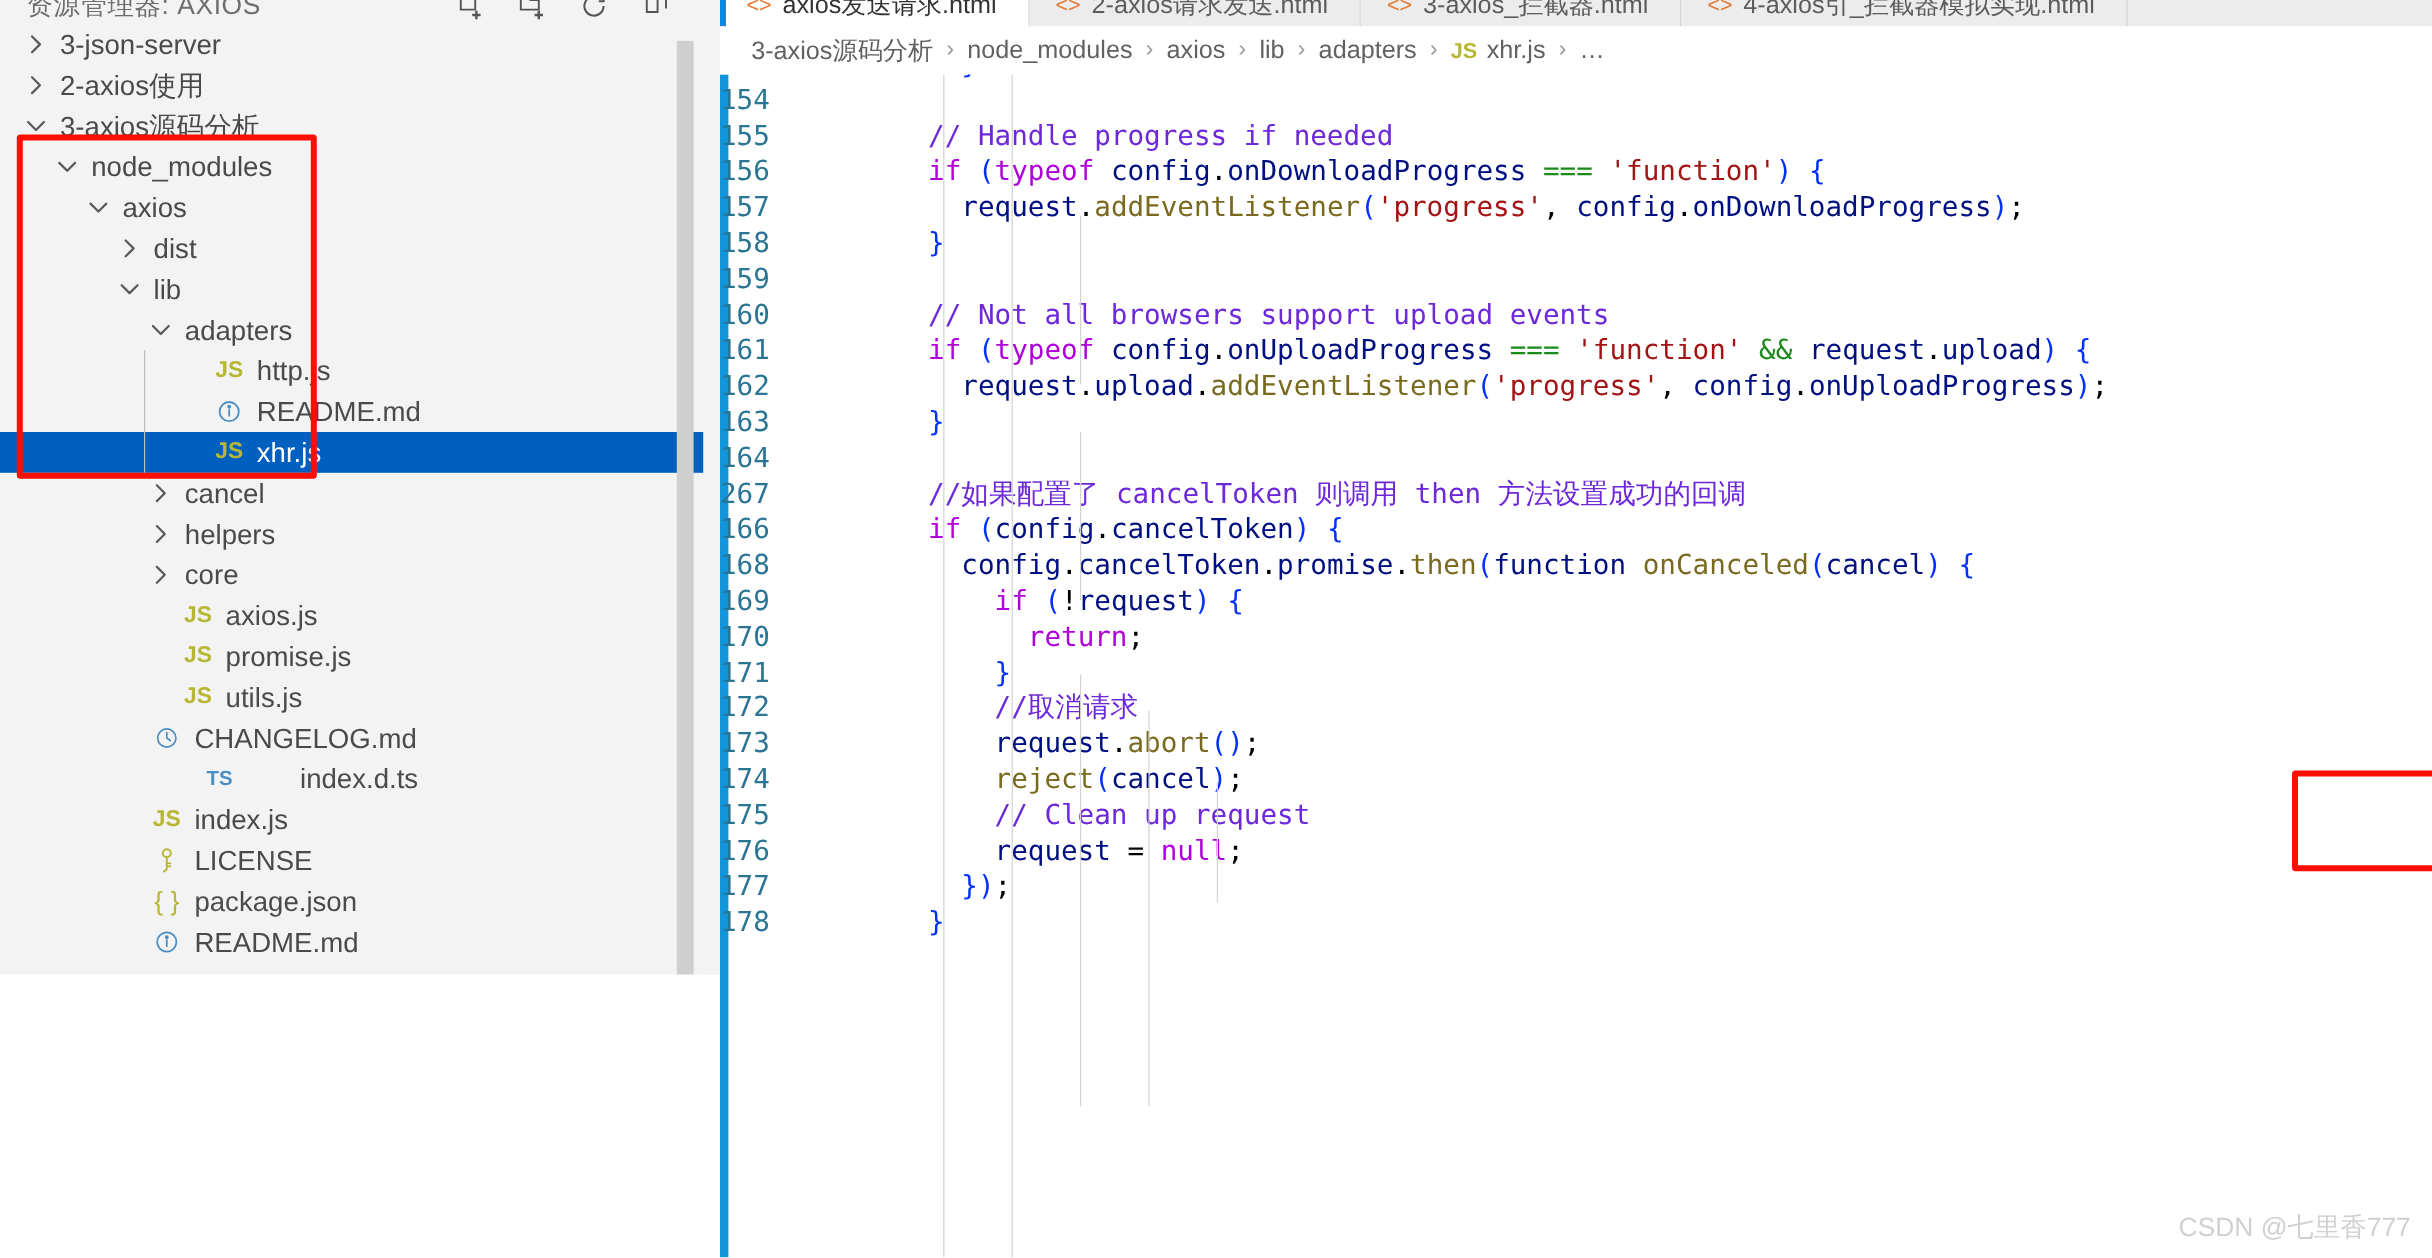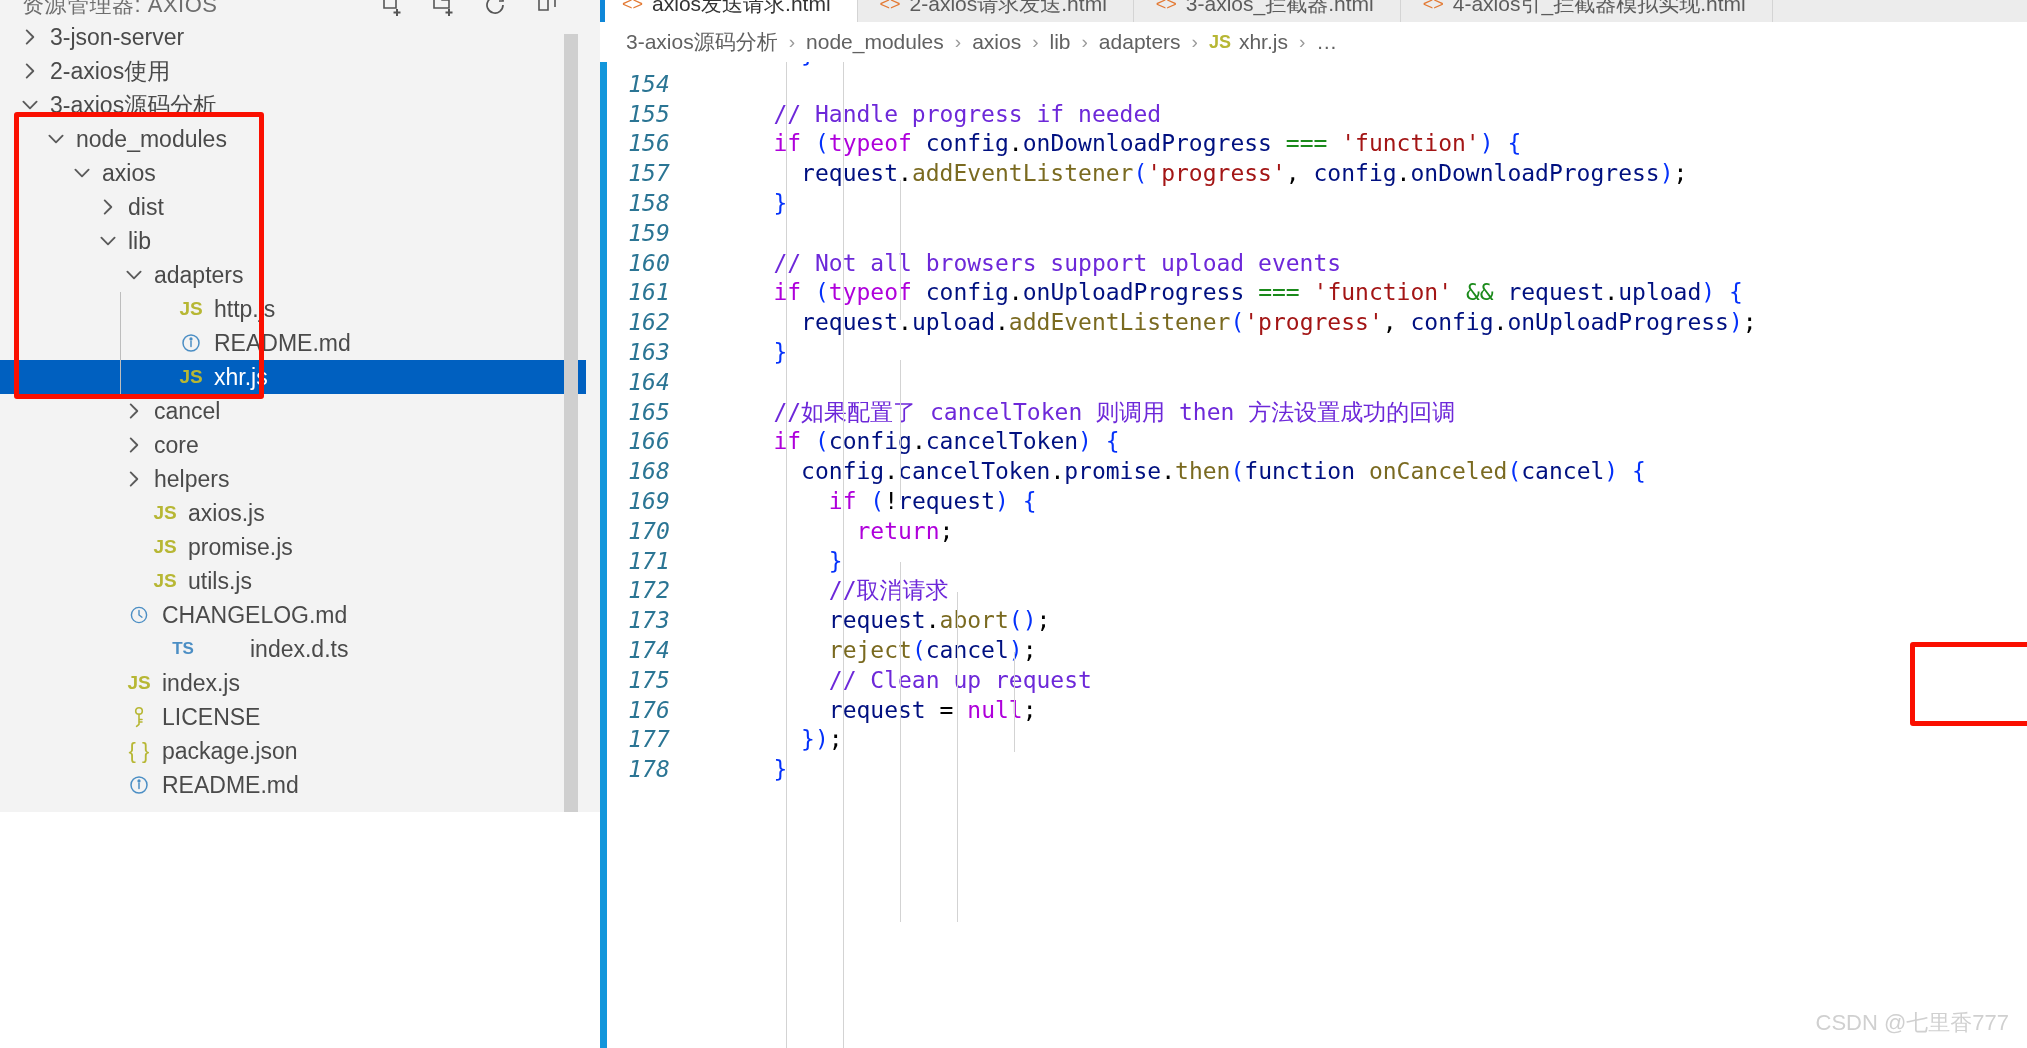--- a/index.html
+++ b/index.html
@@ -214,26 +214,25 @@
   }
   .cl {
     height: 29.8px;
     display: flex;
     align-items: center;
     white-space: pre;
   }
   .ln {
     width: 118px;
     min-width: 118px;
-    text-align: center;
+    text-align: left;
     padding-right: 20px;
     color: #2b7594;
     font-size: 23px;
     user-select: none;
-    font-style: italic;
   }
   .ctext {
     position: relative;
     padding-left: 0;
   }
   
   .ig {
     position: absolute;
     top: 0; width: 1px; height: 986px;
     background: #d3d3d3;
@@ -407,29 +406,29 @@
             </svg>
           </span>
           <span class="lbl">cancel</span>
         </div>
         <div class="tree-row" style="padding-left: 120px;">
           <span class="chev">
             <svg width="22" height="22" viewBox="0 0 20 20" fill="none" stroke="currentColor" stroke-width="1.7" stroke-linecap="round" stroke-linejoin="round">
               <path d="M7 4l6 6-6 6"></path>
             </svg>
           </span>
+          <span class="lbl">helpers</span>
+        </div>
+        <div class="tree-row" style="padding-left: 120px;">
+          <span class="chev">
+            <svg width="22" height="22" viewBox="0 0 20 20" fill="none" stroke="currentColor" stroke-width="1.7" stroke-linecap="round" stroke-linejoin="round">
+              <path d="M7 4l6 6-6 6"></path>
+            </svg>
+          </span>
           <span class="lbl">core</span>
-        </div>
-        <div class="tree-row" style="padding-left: 120px;">
-          <span class="chev">
-            <svg width="22" height="22" viewBox="0 0 20 20" fill="none" stroke="currentColor" stroke-width="1.7" stroke-linecap="round" stroke-linejoin="round">
-              <path d="M7 4l6 6-6 6"></path>
-            </svg>
-          </span>
-          <span class="lbl">helpers</span>
         </div>
         <div class="tree-row" style="padding-left: 120px;">
           <span class="chev"></span>
           <span class="ficon js">JS</span>
           <span class="lbl">axios.js</span>
         </div>
         <div class="tree-row" style="padding-left: 120px;">
           <span class="chev"></span>
           <span class="ficon js">JS</span>
           <span class="lbl">promise.js</span>
@@ -541,21 +540,21 @@
           <div class="cl"><span class="ln">155</span><span class="ctext"><span class="t-plain">    </span><span class="t-com">// Handle progress if needed</span></span></div>
           <div class="cl"><span class="ln">156</span><span class="ctext"><span class="t-plain">    </span><span class="t-kw">if</span><span class="t-plain"> </span><span class="t-punc">(</span><span class="t-kw">typeof</span><span class="t-id"> config</span><span class="t-plain">.</span><span class="t-id">onDownloadProgress</span><span class="t-plain"> </span><span class="t-op">===</span><span class="t-plain"> </span><span class="t-str">'function'</span><span class="t-punc">)</span><span class="t-plain"> </span><span class="t-punc">{</span></span></div>
           <div class="cl"><span class="ln">157</span><span class="ctext"><span class="t-plain">      </span><span class="t-id">request</span><span class="t-plain">.</span><span class="t-fn">addEventListener</span><span class="t-punc">(</span><span class="t-str">'progress'</span><span class="t-plain">, </span><span class="t-id">config</span><span class="t-plain">.</span><span class="t-id">onDownloadProgress</span><span class="t-punc">)</span><span class="t-plain">;</span></span></div>
           <div class="cl"><span class="ln">158</span><span class="ctext"><span class="t-plain">    </span><span class="t-punc">}</span></span></div>
           <div class="cl"><span class="ln">159</span><span class="ctext"></span></div>
           <div class="cl"><span class="ln">160</span><span class="ctext"><span class="t-plain">    </span><span class="t-com">// Not all browsers support upload events</span></span></div>
           <div class="cl"><span class="ln">161</span><span class="ctext"><span class="t-plain">    </span><span class="t-kw">if</span><span class="t-plain"> </span><span class="t-punc">(</span><span class="t-kw">typeof</span><span class="t-id"> config</span><span class="t-plain">.</span><span class="t-id">onUploadProgress</span><span class="t-plain"> </span><span class="t-op">===</span><span class="t-plain"> </span><span class="t-str">'function'</span><span class="t-plain"> </span><span class="t-op">&amp;&amp;</span><span class="t-id"> request</span><span class="t-plain">.</span><span class="t-id">upload</span><span class="t-punc">)</span><span class="t-plain"> </span><span class="t-punc">{</span></span></div>
           <div class="cl"><span class="ln">162</span><span class="ctext"><span class="t-plain">      </span><span class="t-id">request</span><span class="t-plain">.</span><span class="t-id">upload</span><span class="t-plain">.</span><span class="t-fn">addEventListener</span><span class="t-punc">(</span><span class="t-str">'progress'</span><span class="t-plain">, </span><span class="t-id">config</span><span class="t-plain">.</span><span class="t-id">onUploadProgress</span><span class="t-punc">)</span><span class="t-plain">;</span></span></div>
           <div class="cl"><span class="ln">163</span><span class="ctext"><span class="t-plain">    </span><span class="t-punc">}</span></span></div>
           <div class="cl"><span class="ln">164</span><span class="ctext"></span></div>
-          <div class="cl"><span class="ln">165</span><span class="ctext"><span class="t-plain">    </span><span class="t-com">//如果配置了 cancelToken 则调用 then 方法设置成功的回调</span></span></div>
+          <div class="cl"><span class="ln">267</span><span class="ctext"><span class="t-plain">    </span><span class="t-com">//如果配置了 cancelToken 则调用 then 方法设置成功的回调</span></span></div>
           <div class="cl"><span class="ln">166</span><span class="ctext"><span class="t-plain">    </span><span class="t-kw">if</span><span class="t-plain"> </span><span class="t-punc">(</span><span class="t-id">config</span><span class="t-plain">.</span><span class="t-id">cancelToken</span><span class="t-punc">)</span><span class="t-plain"> </span><span class="t-punc">{</span></span></div>
           <div class="cl"><span class="ln">168</span><span class="ctext"><span class="t-plain">      </span><span class="t-id">config</span><span class="t-plain">.</span><span class="t-id">cancelToken</span><span class="t-plain">.</span><span class="t-id">promise</span><span class="t-plain">.</span><span class="t-fn">then</span><span class="t-punc">(</span><span class="t-id">function</span><span class="t-plain"> </span><span class="t-fn">onCanceled</span><span class="t-punc">(</span><span class="t-id">cancel</span><span class="t-punc">)</span><span class="t-plain"> </span><span class="t-punc">{</span></span></div>
           <div class="cl"><span class="ln">169</span><span class="ctext"><span class="t-plain">        </span><span class="t-kw">if</span><span class="t-plain"> </span><span class="t-punc">(</span><span class="t-plain">!</span><span class="t-id">request</span><span class="t-punc">)</span><span class="t-plain"> </span><span class="t-punc">{</span></span></div>
           <div class="cl"><span class="ln">170</span><span class="ctext"><span class="t-plain">          </span><span class="t-kw">return</span><span class="t-plain">;</span></span></div>
           <div class="cl"><span class="ln">171</span><span class="ctext"><span class="t-plain">        </span><span class="t-punc">}</span></span></div>
           <div class="cl"><span class="ln">172</span><span class="ctext"><span class="t-plain">        </span><span class="t-com">//取消请求</span></span></div>
           <div class="cl"><span class="ln">173</span><span class="ctext"><span class="t-plain">        </span><span class="t-id">request</span><span class="t-plain">.</span><span class="t-fn">abort</span><span class="t-punc">(</span><span class="t-punc">)</span><span class="t-plain">;</span></span></div>
           <div class="cl"><span class="ln">174</span><span class="ctext"><span class="t-plain">        </span><span class="t-fn">reject</span><span class="t-punc">(</span><span class="t-id">cancel</span><span class="t-punc">)</span><span class="t-plain">;</span></span></div>
           <div class="cl"><span class="ln">175</span><span class="ctext"><span class="t-plain">        </span><span class="t-com">// Clean up request</span></span></div>
           <div class="cl"><span class="ln">176</span><span class="ctext"><span class="t-plain">        </span><span class="t-id">request</span><span class="t-plain"> </span><span class="t-plain">=</span><span class="t-plain"> </span><span class="t-kw">null</span><span class="t-plain">;</span></span></div>

